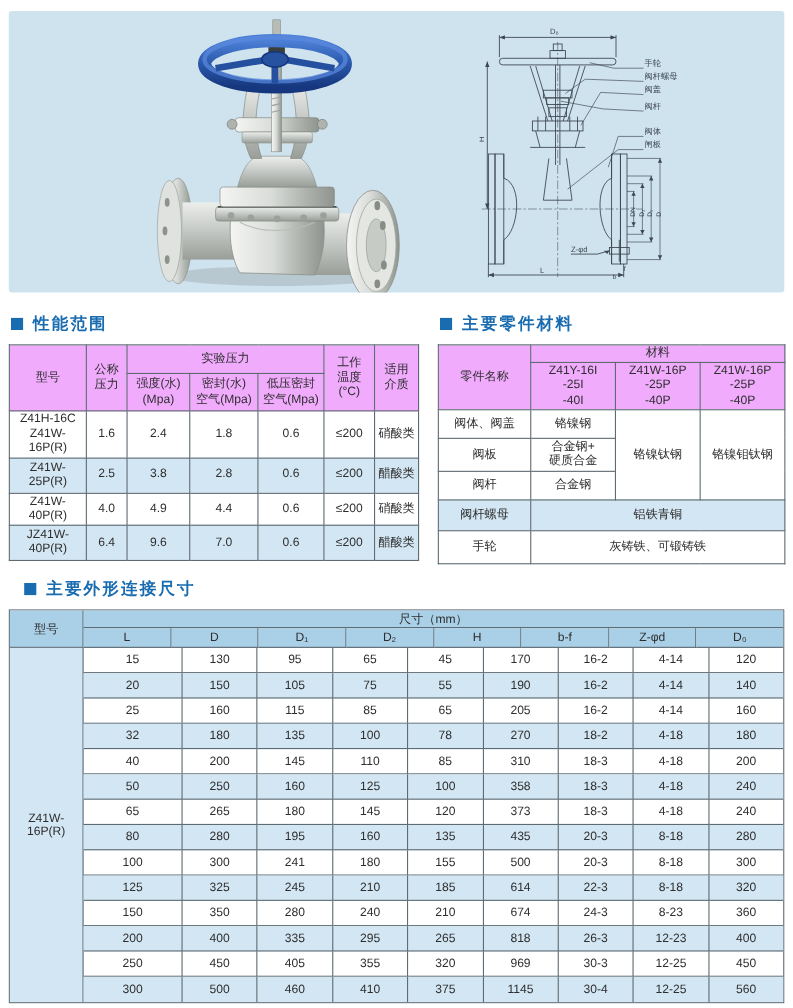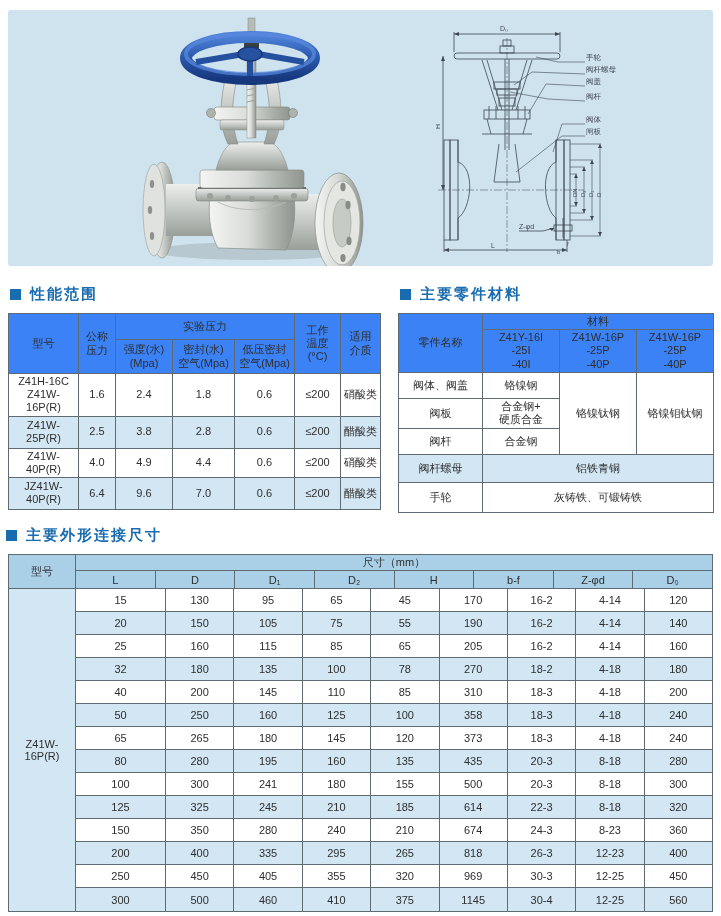--- a/index.html
+++ b/index.html
@@ -13,21 +13,21 @@
 
   
   .sec-title { position:absolute; display:flex; align-items:center; gap:9px; }
   .sec-sq { width:11px; height:11px; background:#1a6cb0; }
   .sec-txt { font-size:15px; font-weight:bold; color:#1a6cb0; letter-spacing:2px; }
 
   
   table { border-collapse:collapse; table-layout:fixed; }
   th, td { border:1px solid #5f6b72; font-size:11px; text-align:center; vertical-align:middle;
            white-space:pre-line; line-height:1.2; padding:1px 2px; color:#2e2e2e; font-weight:normal; }
-  .hdr { background:#3b82f6; }
+  .hdr { background:#f0abfc; }
   .rowblue { background:#d3e6f3; }
 
   .perf-table { position:absolute; left:8px; top:313px; width:372px; }
   .mat-table  { position:absolute; left:398px; top:313px; width:315px; }
 
   
   .dims { position:absolute; left:8px; top:554px; width:705px; display:flex; border:1px solid #5f6b72; font-size:11px; }
   .dims .cell { border-right:1px solid #5f6b72; border-bottom:1px solid #5f6b72; display:flex; align-items:center; justify-content:center; text-align:center; }
   .model-col { width:67px; display:flex; flex-direction:column; }
   .model-head { height:34px; background:#a9d0e7; }
@@ -382,21 +382,21 @@
       <td>阀杆螺母</td>
       <td colspan="3">铝铁青铜</td>
     </tr>
     <tr style="height:30px">
       <td>手轮</td>
       <td colspan="3">灰铸铁、可锻铸铁</td>
     </tr>
   </tbody>
     </table>
 
-  <div class="sec-title" style="left:6px; top:526px;">
+  <div class="sec-title" style="left:22px; top:526px;">
     <span class="sec-sq"></span>
     <span class="sec-txt">主要外形连接尺寸</span>
   </div>
 
   <div class="dims">
     <div class="model-col">
       <div class="cell model-head">型号</div>
       <div class="cell model-body">Z41W-16P(R)</div>
     </div>
     <div class="dims-main">

